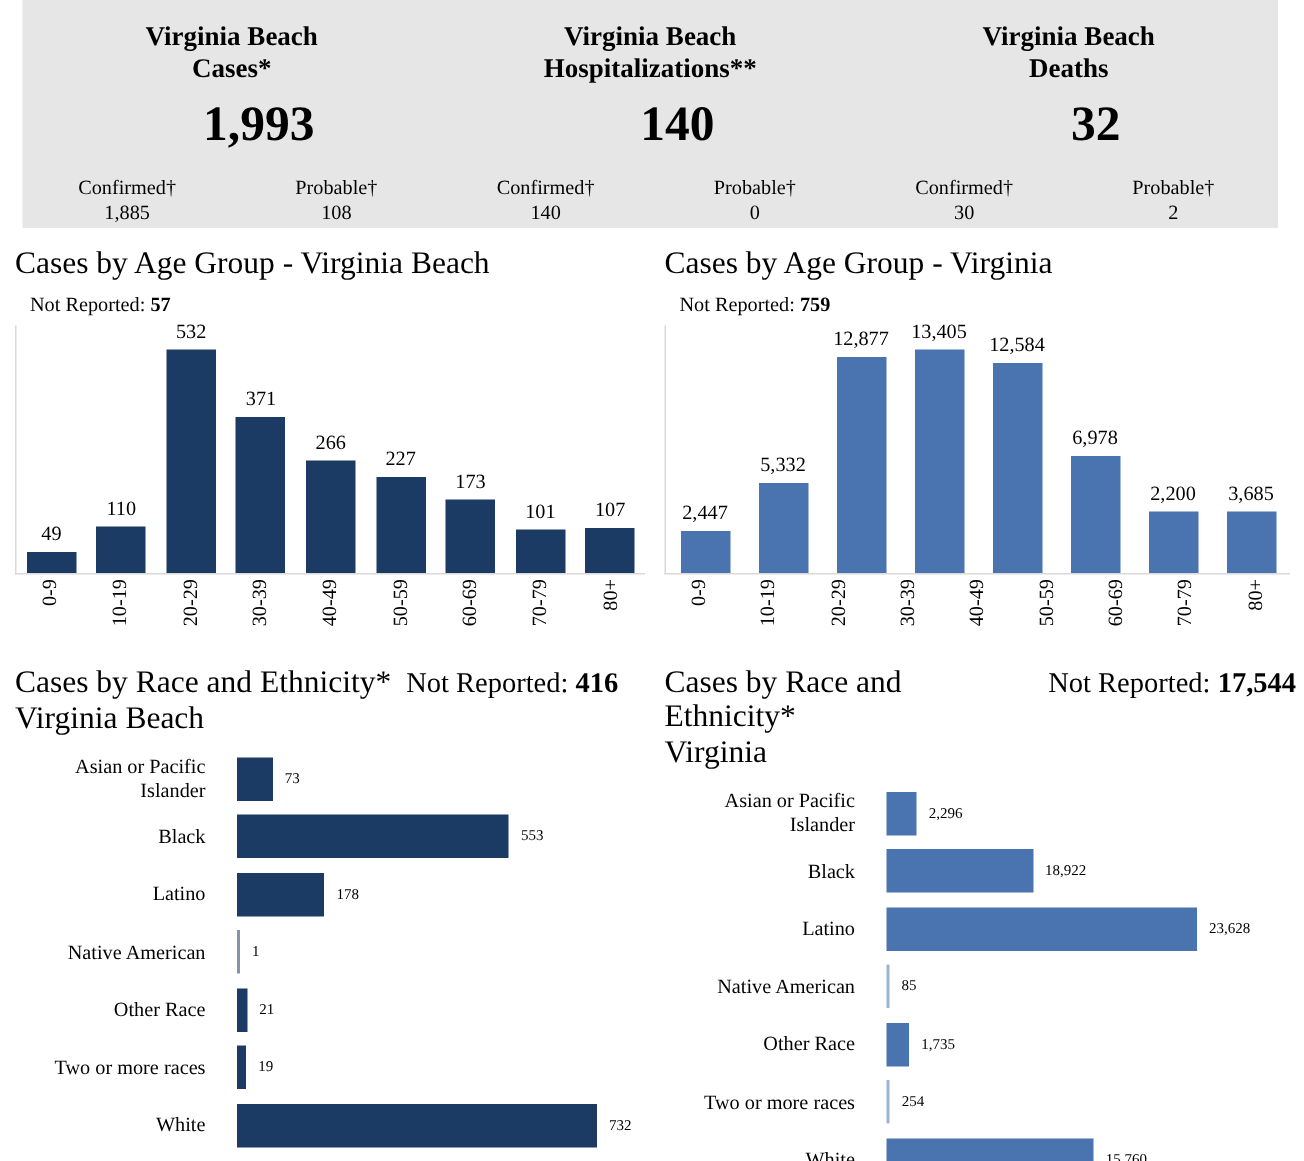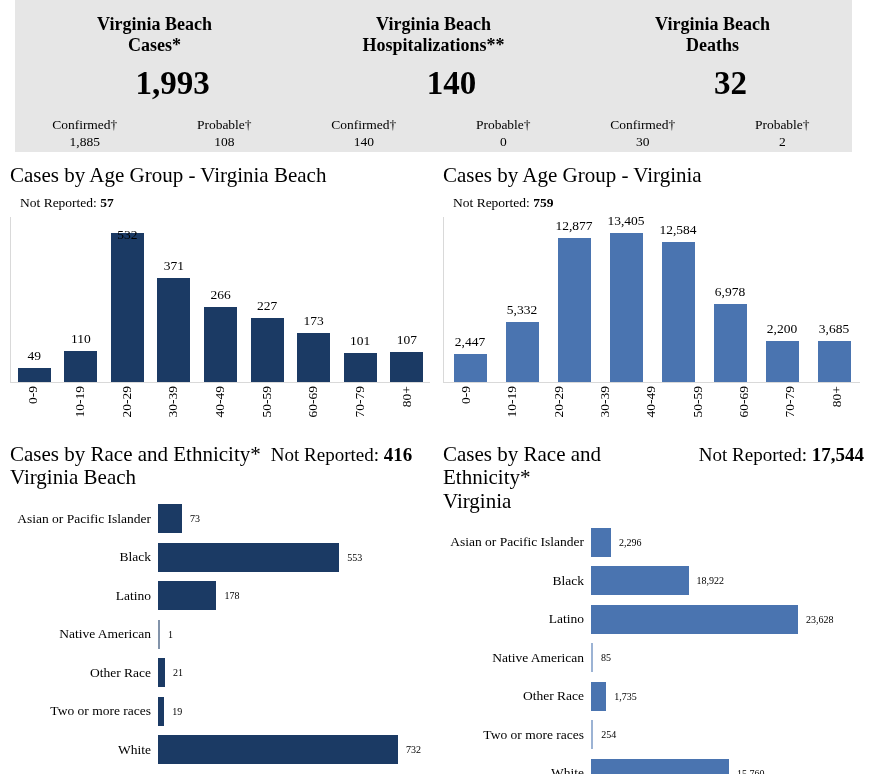--- a/index.html
+++ b/index.html
@@ -33,21 +33,21 @@
   .colbar { width:33px; }
   .colval { position:absolute; left:50%; transform:translateX(-50%);
     font-size:13.5px; white-space:nowrap; }
   .xlabels { display:flex; height:46px; margin-right:4px; padding-top:3px; }
   .xcell { flex:1; display:flex; justify-content:center; align-items:flex-start; }
   .xcell span { writing-mode:vertical-rl; transform:rotate(180deg);
     font-size:13.5px; white-space:nowrap; }
 
   
   .hrow { display:flex; align-items:center; height:38.5px; }
-  .rlabel { width:148px; text-align:right; padding-right:7px; font-size:13.5px; flex:none; }
+  .rlabel { width:148px; text-align:right; padding-right:21px; font-size:13.5px; flex:none; }
   .rbarwrap { flex:1; display:flex; align-items:center; }
   .rbar { height:29px; flex:none; }
   .rval { margin-left:8px; font-size:10px; white-space:nowrap; }
 </style>
 </head>
 <body>
 
 <div class="statpanel" style="background: rgb(230, 230, 230);">
   <div class="stat-title">
     <span>Virginia Beach</span><br>
@@ -102,21 +102,21 @@
     <div class="plot" id="plot-age-vb">
         <div class="slot">
           <div class="colval" style="bottom: 17.7237px;">49</div>
           <div class="colbar" style="height: 13.7px; background: rgb(27, 58, 100);"></div>
         </div>
         <div class="slot">
           <div class="colval" style="bottom: 34.8083px;">110</div>
           <div class="colbar" style="height: 30.8px; background: rgb(27, 58, 100);"></div>
         </div>
         <div class="slot">
-          <div class="colval" style="bottom: 139px;">532</div>
+          <div class="colval" style="bottom: 153px;">532</div>
           <div class="colbar" style="height: 149px; background: rgb(27, 58, 100);"></div>
         </div>
         <div class="slot">
           <div class="colval" style="bottom: 107.908px;">371</div>
           <div class="colbar" style="height: 103.9px; background: rgb(27, 58, 100);"></div>
         </div>
         <div class="slot">
           <div class="colval" style="bottom: 78.5px; margin-top: 48px;">266</div>
           <div class="colbar" style="height: 74.5px; background: rgb(27, 58, 100);"></div>
         </div>

